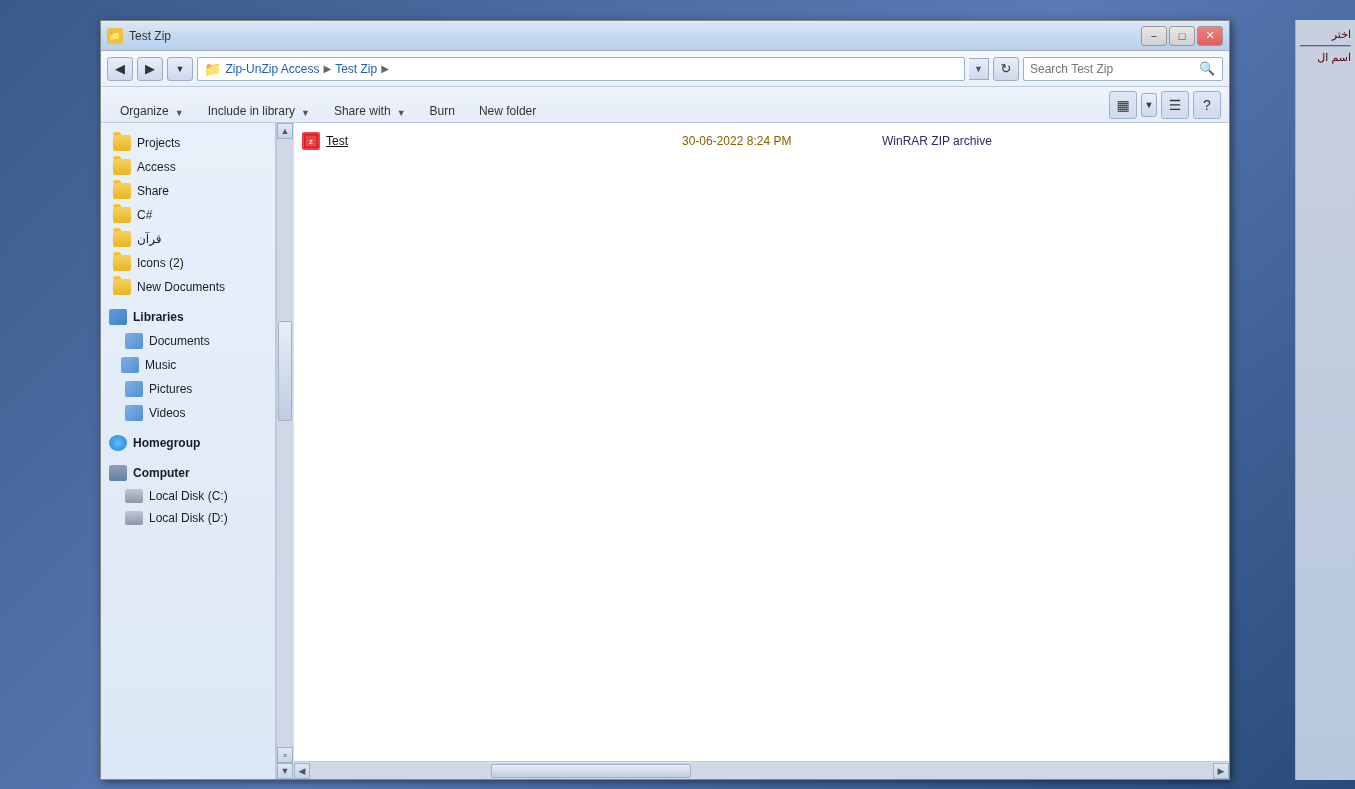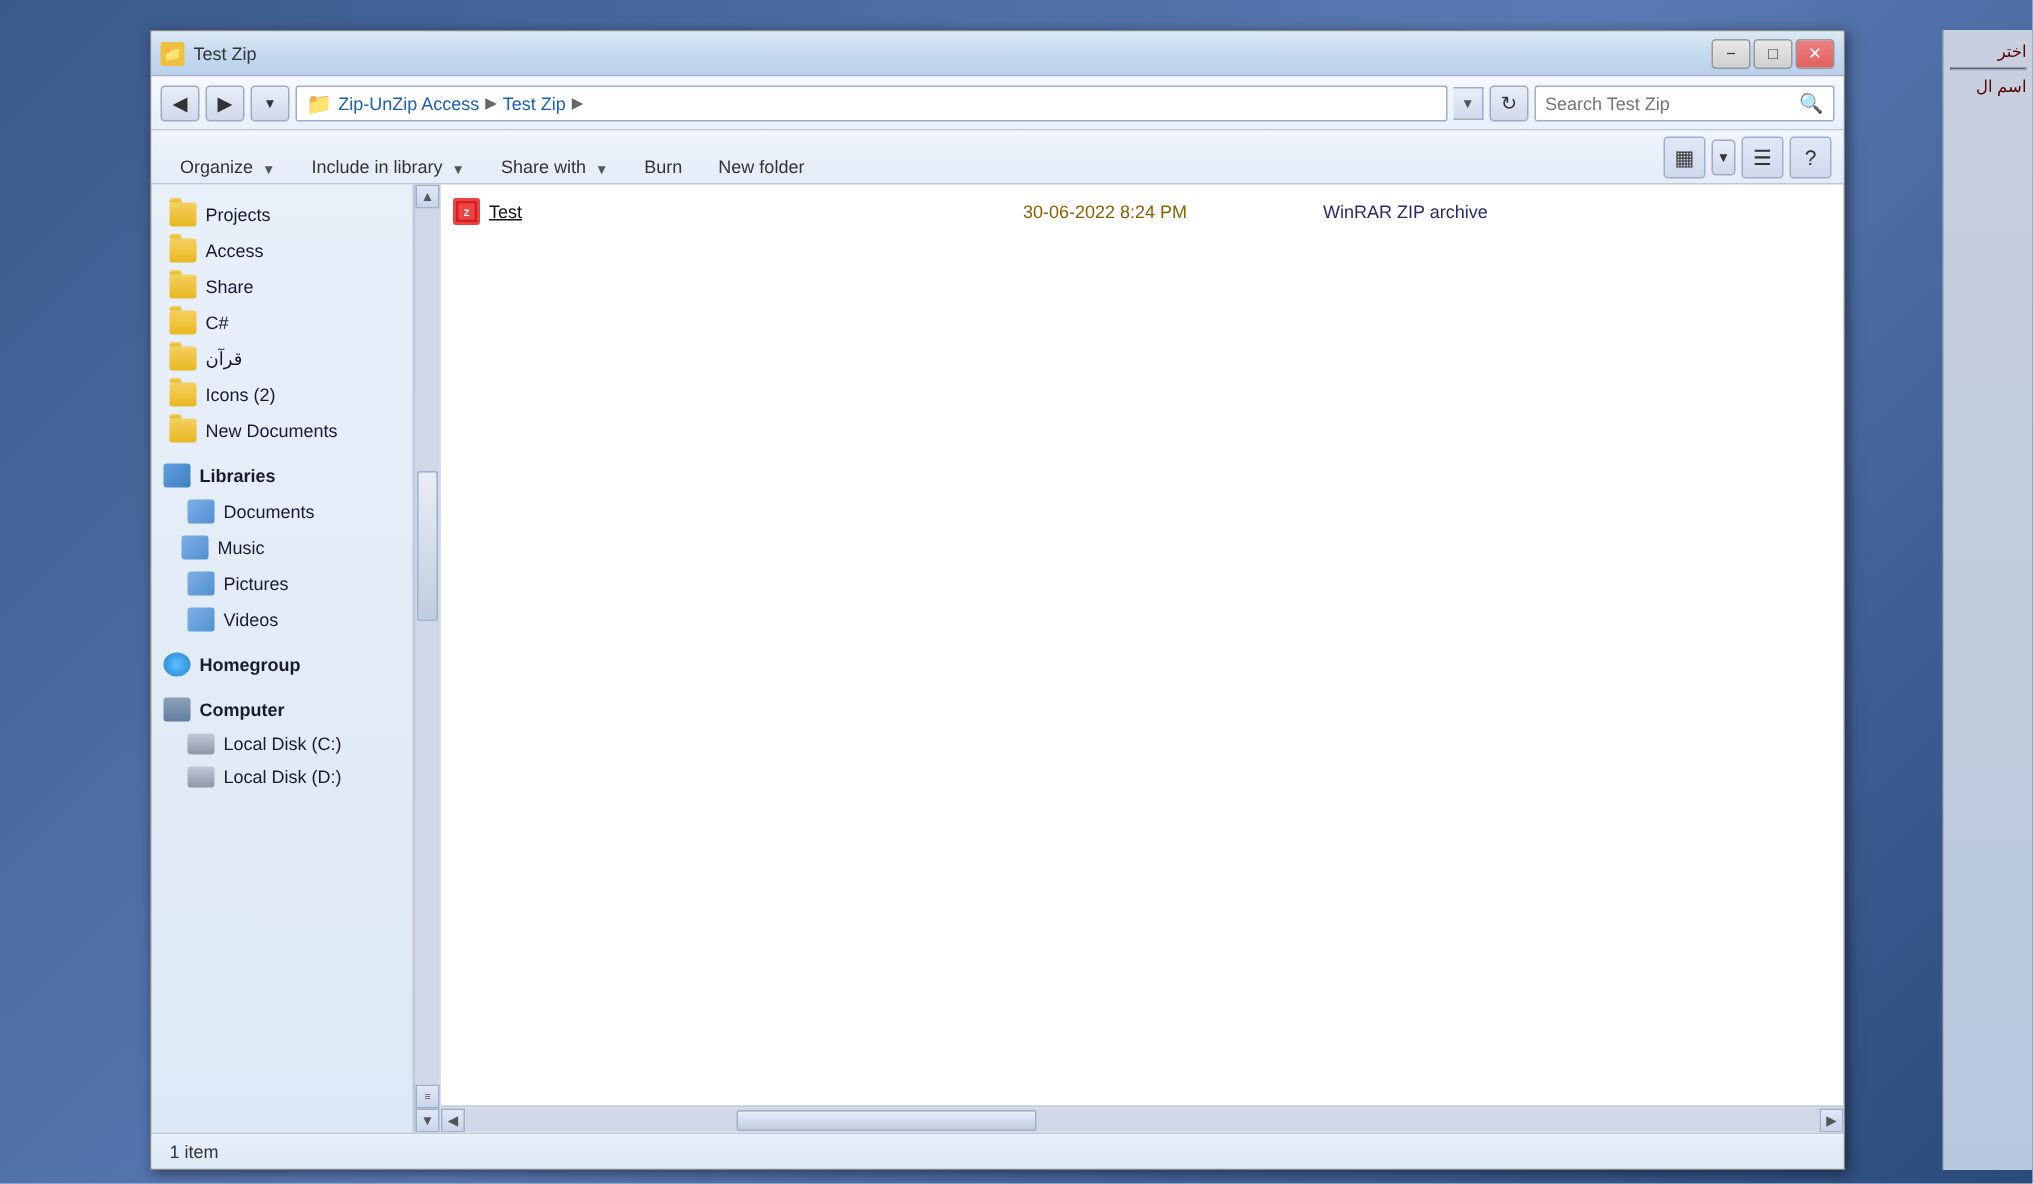--- a/index.html
+++ b/index.html
@@ -697,17 +697,14 @@
         <div class="h-scroll-left">◀</div>
         <div class="h-scroll-track">
           <div class="h-scroll-thumb"></div>
         </div>
         <div class="h-scroll-right">▶</div>
       </div>
 
     </div>
   </div>
 
-  <div class="status-bar">
-    <span>1 item</span>
-  </div>
 
 </div>
 
 </body></html>

